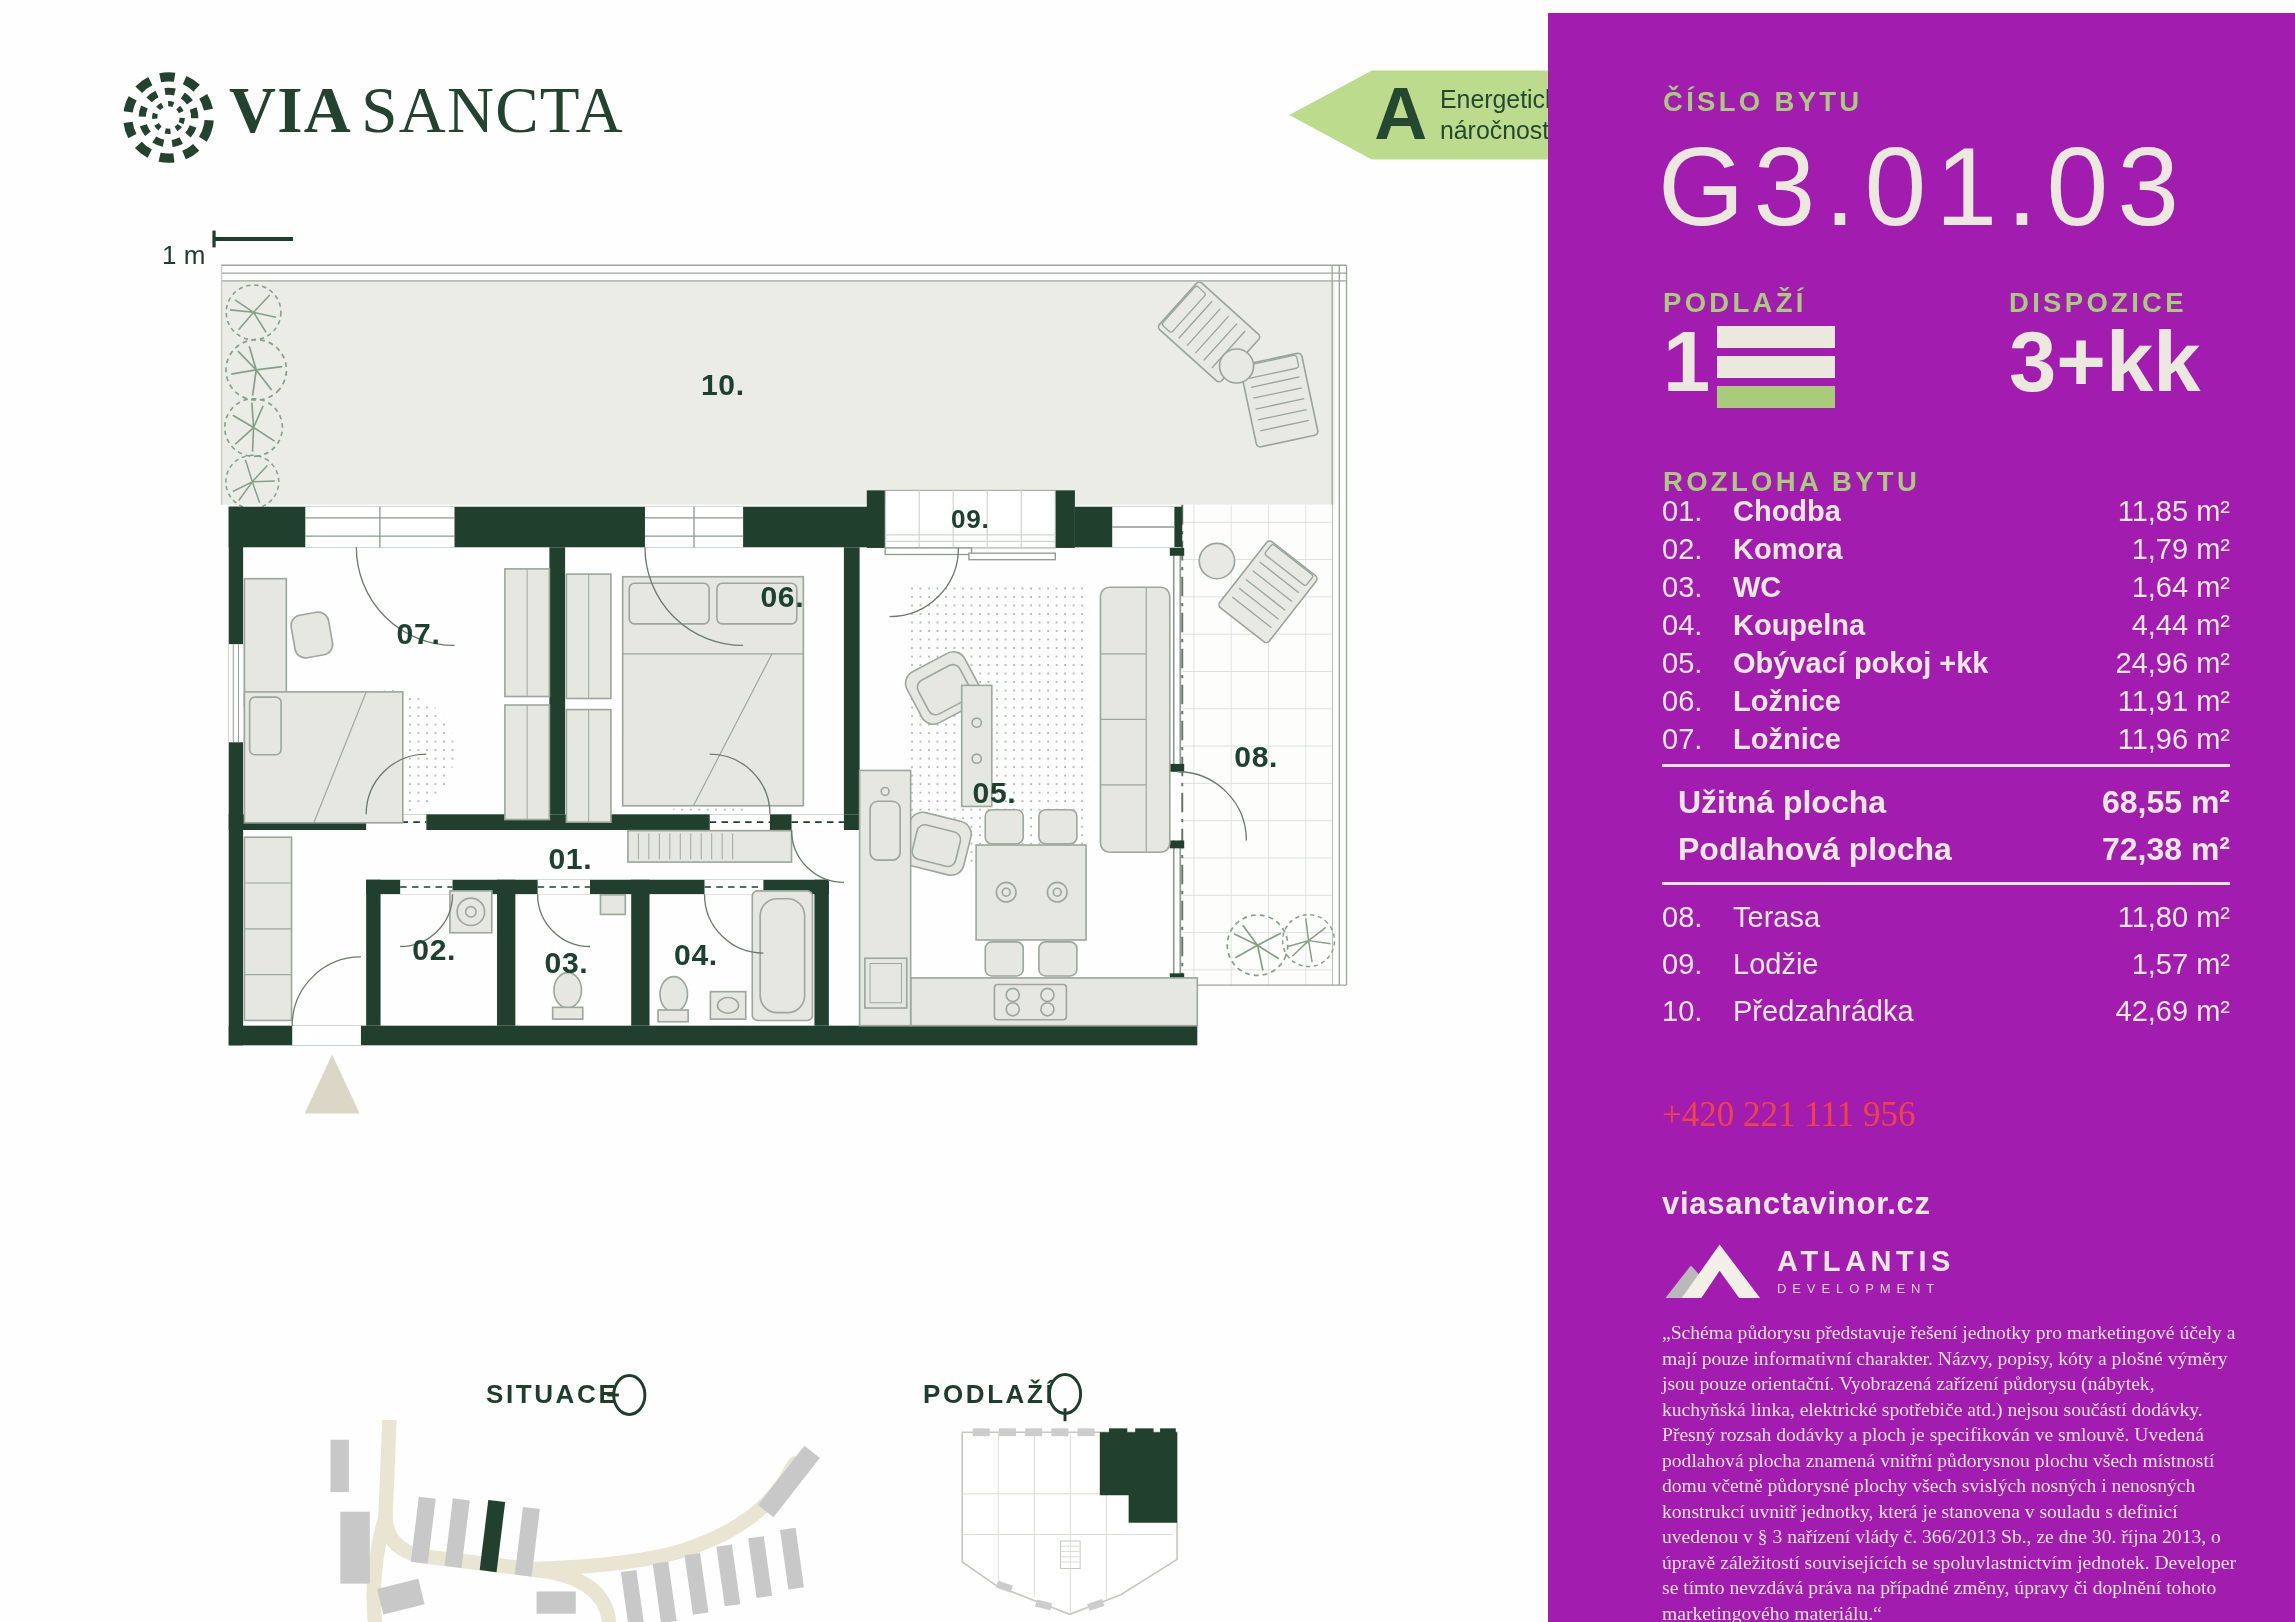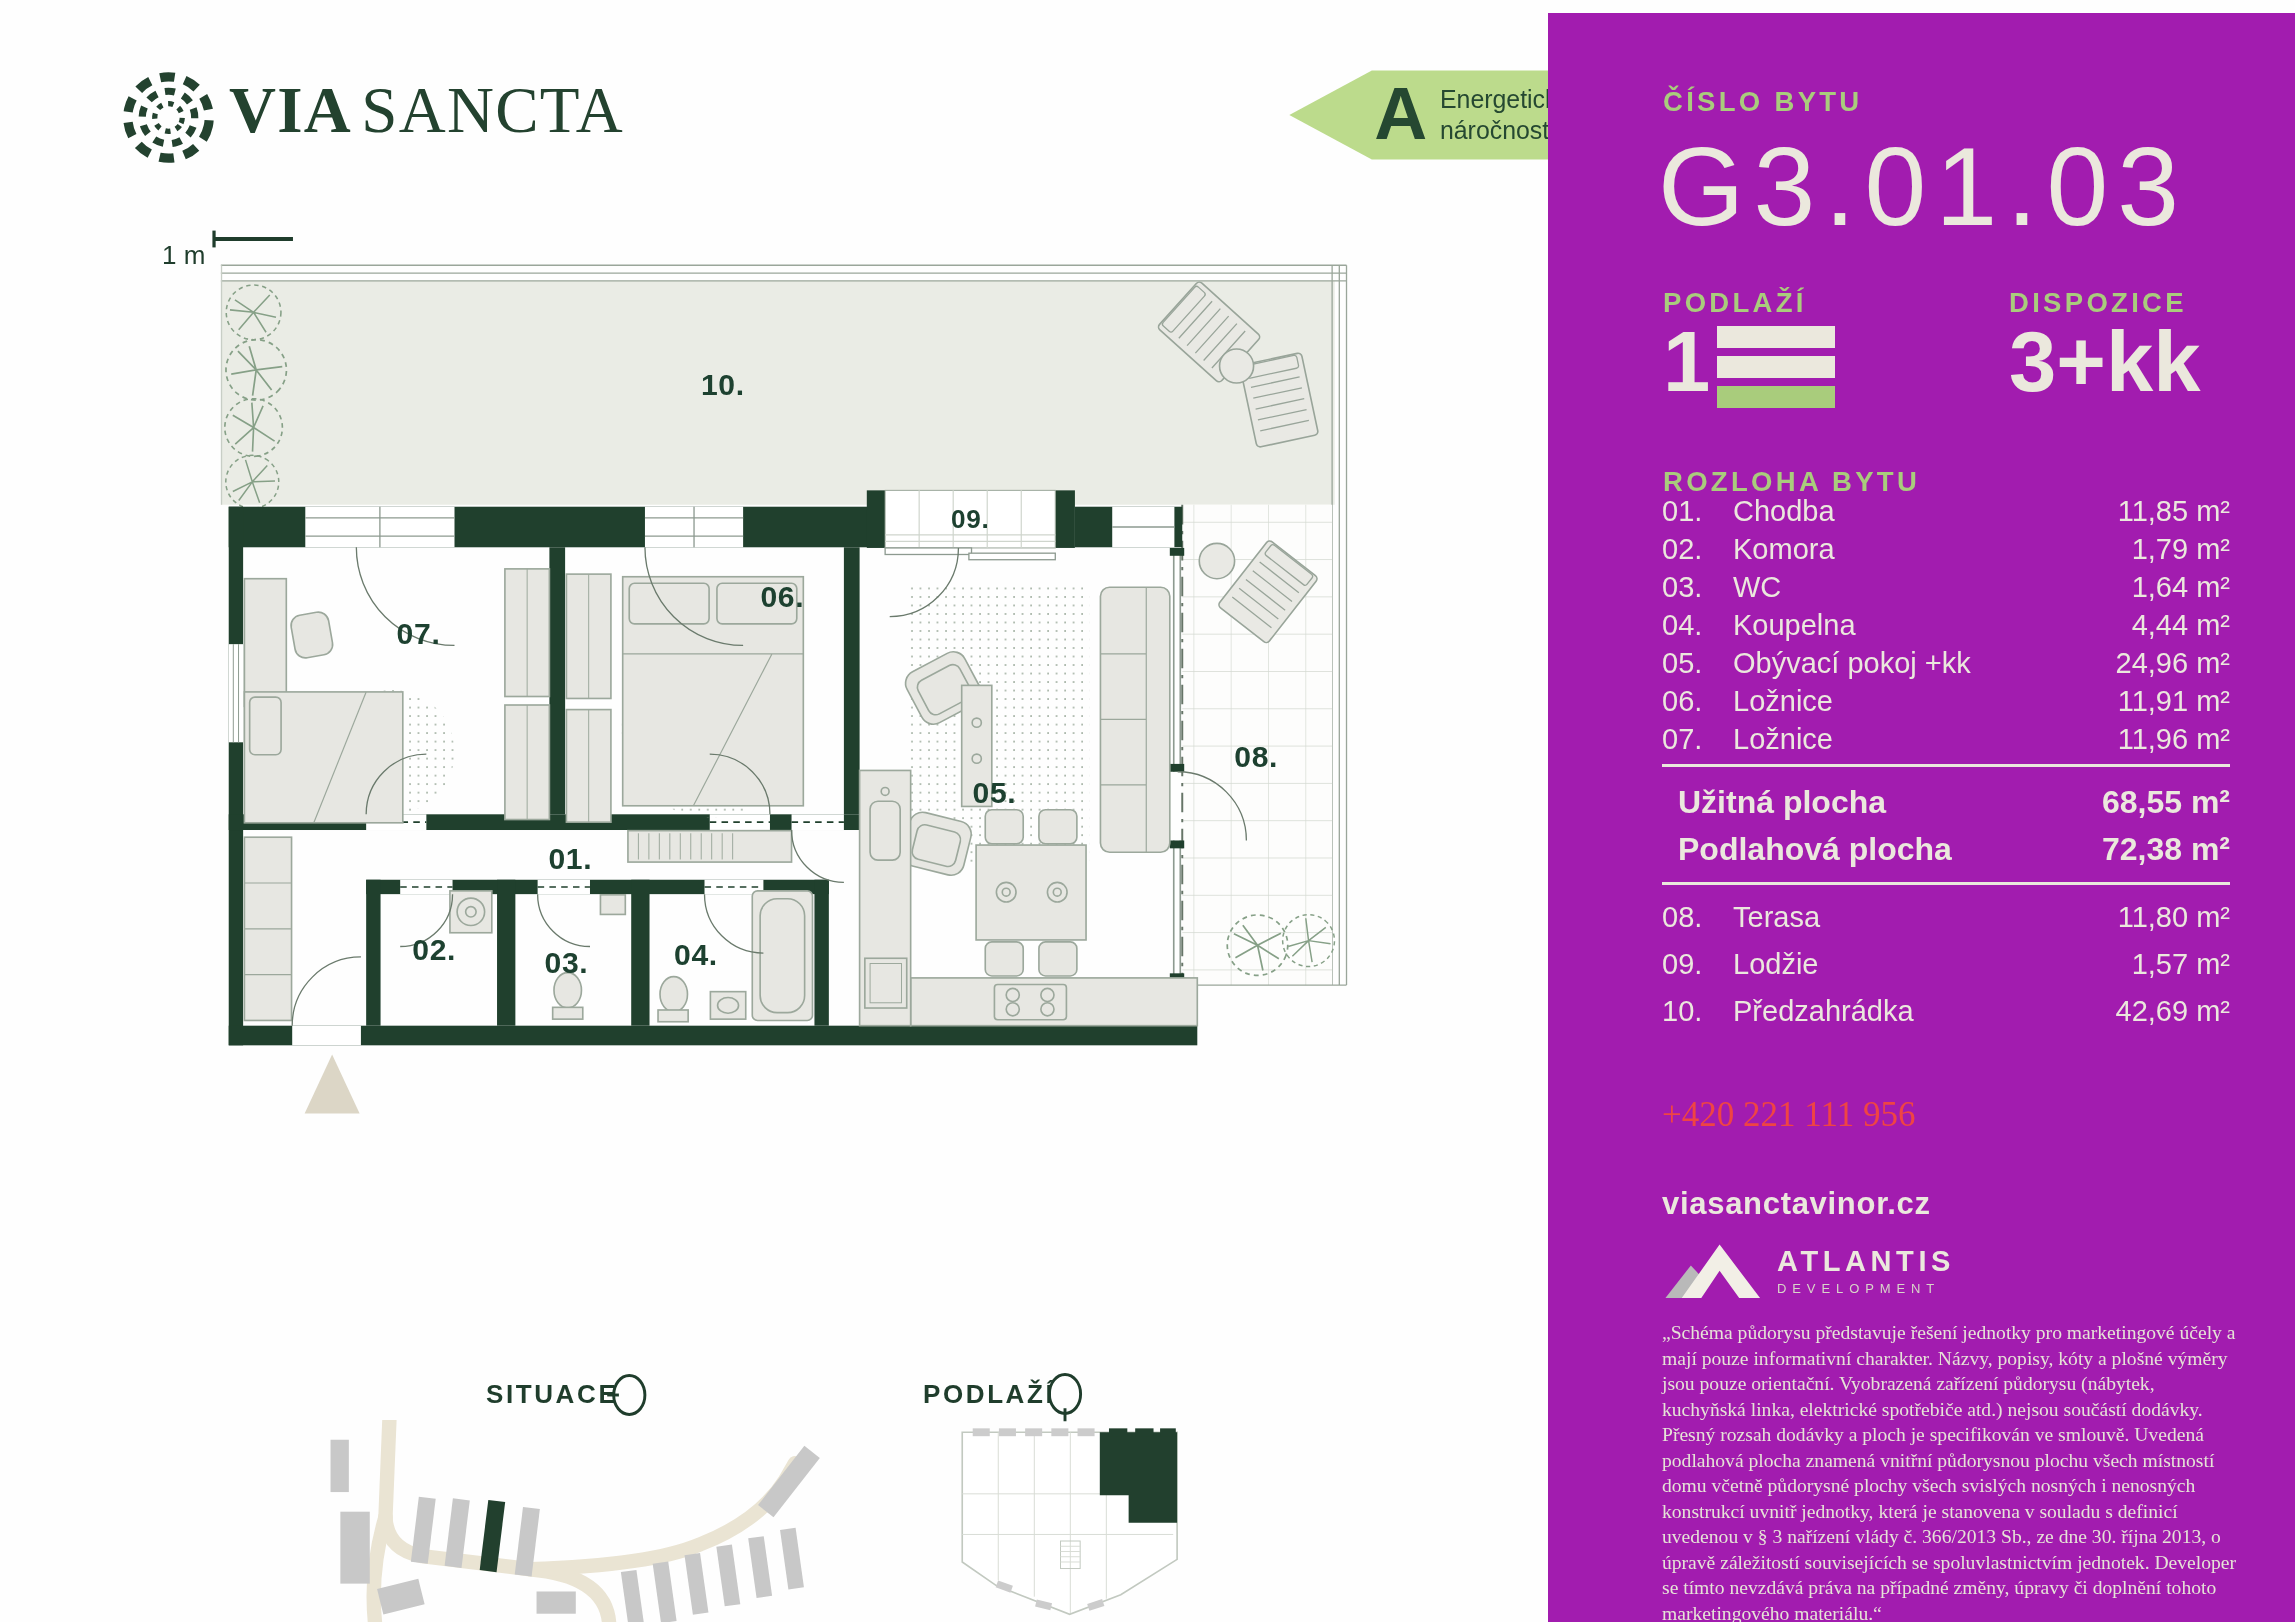--- a/index.html
+++ b/index.html
@@ -15,21 +15,21 @@
   .panel{position:absolute;left:1548px;top:13px;width:748px;height:1623px;background:#a21caf;color:#ebe8dd;}
   .p-small{font-size:27.5px;font-weight:700;letter-spacing:3.3px;color:#a9cc7c;}
   .p-unit-number{font-size:111px;font-weight:400;letter-spacing:9.2px;color:#ebe8dd;line-height:1;}
   .p-big{font-size:85px;font-weight:600;color:#ebe8dd;line-height:1;}
   .bars{display:flex;flex-direction:column;gap:7.9px;}
   .bars .bar{width:118px;height:22px;background:#ebe8dd;}
   .bars .bar.accent{background:#a9cc7c;}
   .rowwrap{position:absolute;left:1662px;width:568px;}
   .rrow{display:flex;align-items:baseline;font-size:29px;color:#ebe8dd;line-height:38px;}
   .rrow .num{width:71px;flex:none;}
-  .rrow .nm{flex:1;}
+  .rrow .nm{flex:1;font-weight:bold;}
   .rrow .ar{margin-left:auto;}
   .trow{display:flex;font-size:32px;font-weight:700;line-height:47px;color:#ebe8dd;margin-left:16px;}
   .trow .ar{margin-left:auto;}
   .orow{display:flex;align-items:baseline;font-size:29px;line-height:47px;color:#ebe8dd;}
   .orow .num{width:71px;flex:none;}
   .orow .ar{margin-left:auto;}
   .divider{position:absolute;left:1662px;width:568px;height:2.6px;background:#ebe8dd;}
   .contact-serif{font-family:"Liberation Serif",serif;font-size:35px;color:#ef4444;line-height:42px;}
   .contact-web{font-size:31px;font-weight:700;color:#ebe8dd;line-height:42px;letter-spacing:0.7px;}
   .atl-name{font-size:29px;font-weight:700;letter-spacing:4.6px;color:#ebe8dd;line-height:1;}

